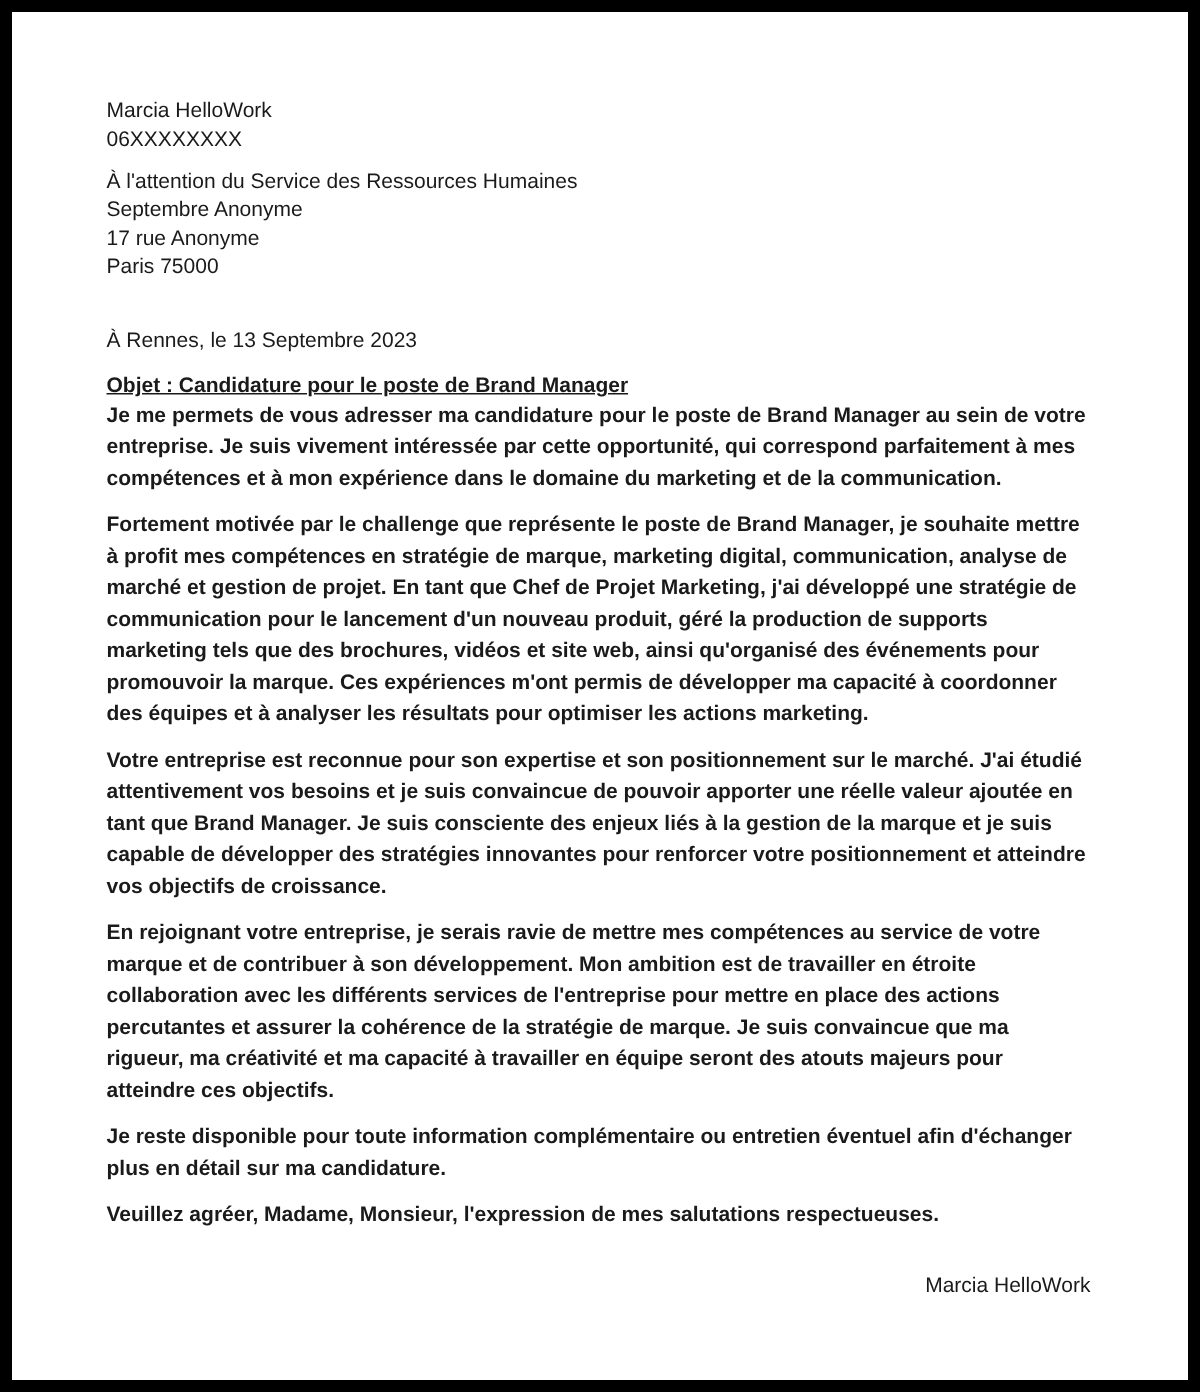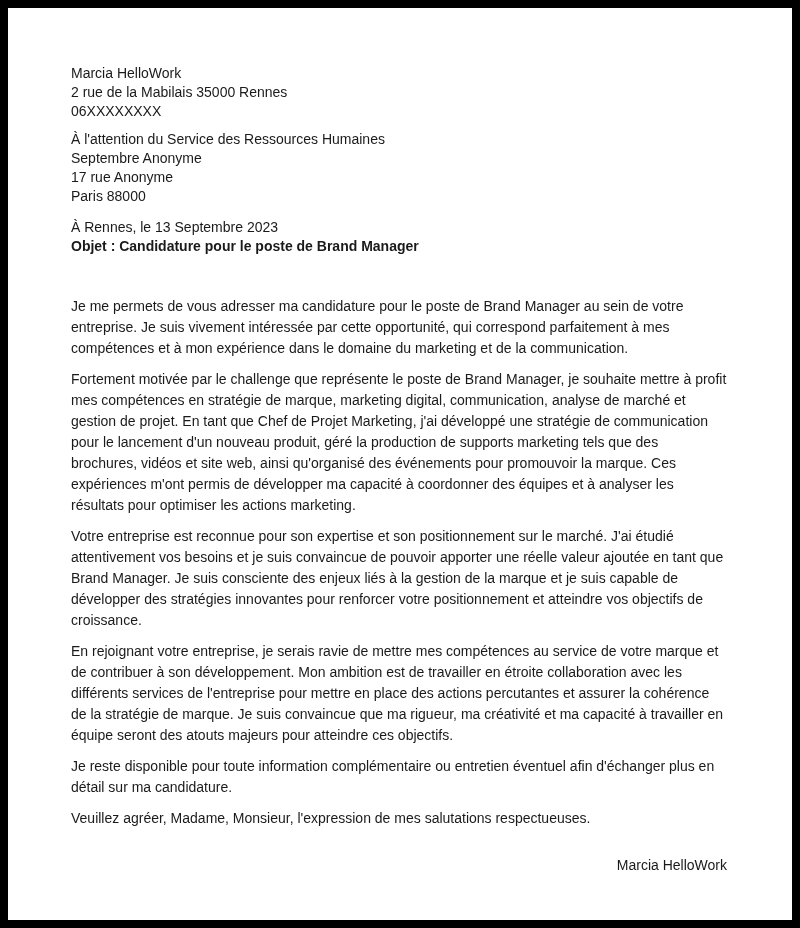--- a/index.html
+++ b/index.html
@@ -23,57 +23,58 @@
   }
   .sender {
     line-height: 19px;
     text-align: left;
   }
   .recipient {
     margin-top: 9px;
     line-height: 19px;
   }
   .date-line {
-    margin-top: 12px;
+    margin-top: 30px;
     line-height: 19px;
   }
   .subject-line {
+    margin-top: 11px;
     line-height: 19px;
     font-weight: 700;
+    text-decoration: underline;
   }
   .letter-body {
-    margin-top: 40px;
     max-width: 660px;
+    font-weight: bold;
   }
   .letter-body p {
     margin: 0 0 10px 0;
     line-height: 21px;
   }
   .signature {
     margin-top: 27px;
     line-height: 19px;
     text-align: right;
   }
 </style>
 </head>
 <body>
 
 <div class="paper">
 
   <div class="sender">
     <div>Marcia HelloWork</div>
-    <div>2 rue de la Mabilais 35000 Rennes</div>
     <div>06XXXXXXXX</div>
   </div>
 
   <div class="recipient">
     <div>À l'attention du Service des Ressources Humaines</div>
     <div>Septembre Anonyme</div>
     <div>17 rue Anonyme</div>
-    <div>Paris 88000</div>
+    <div>Paris 75000</div>
   </div>
 
   <div class="date-line">À Rennes, le 13 Septembre 2023</div>
 
   <div class="subject-line">Objet : Candidature pour le poste de Brand Manager</div>
 
   <div class="letter-body">
     <p>Je me permets de vous adresser ma candidature pour le poste de Brand Manager au sein de votre entreprise. Je suis vivement intéressée par cette opportunité, qui correspond parfaitement à mes compétences et à mon expérience dans le domaine du marketing et de la communication.</p>
     <p>Fortement motivée par le challenge que représente le poste de Brand Manager, je souhaite mettre à profit mes compétences en stratégie de marque, marketing digital, communication, analyse de marché et gestion de projet. En tant que Chef de Projet Marketing, j'ai développé une stratégie de communication pour le lancement d'un nouveau produit, géré la production de supports marketing tels que des brochures, vidéos et site web, ainsi qu'organisé des événements pour promouvoir la marque. Ces expériences m'ont permis de développer ma capacité à coordonner des équipes et à analyser les résultats pour optimiser les actions marketing.</p>
     <p>Votre entreprise est reconnue pour son expertise et son positionnement sur le marché. J'ai étudié attentivement vos besoins et je suis convaincue de pouvoir apporter une réelle valeur ajoutée en tant que Brand Manager. Je suis consciente des enjeux liés à la gestion de la marque et je suis capable de développer des stratégies innovantes pour renforcer votre positionnement et atteindre vos objectifs de croissance.</p>

